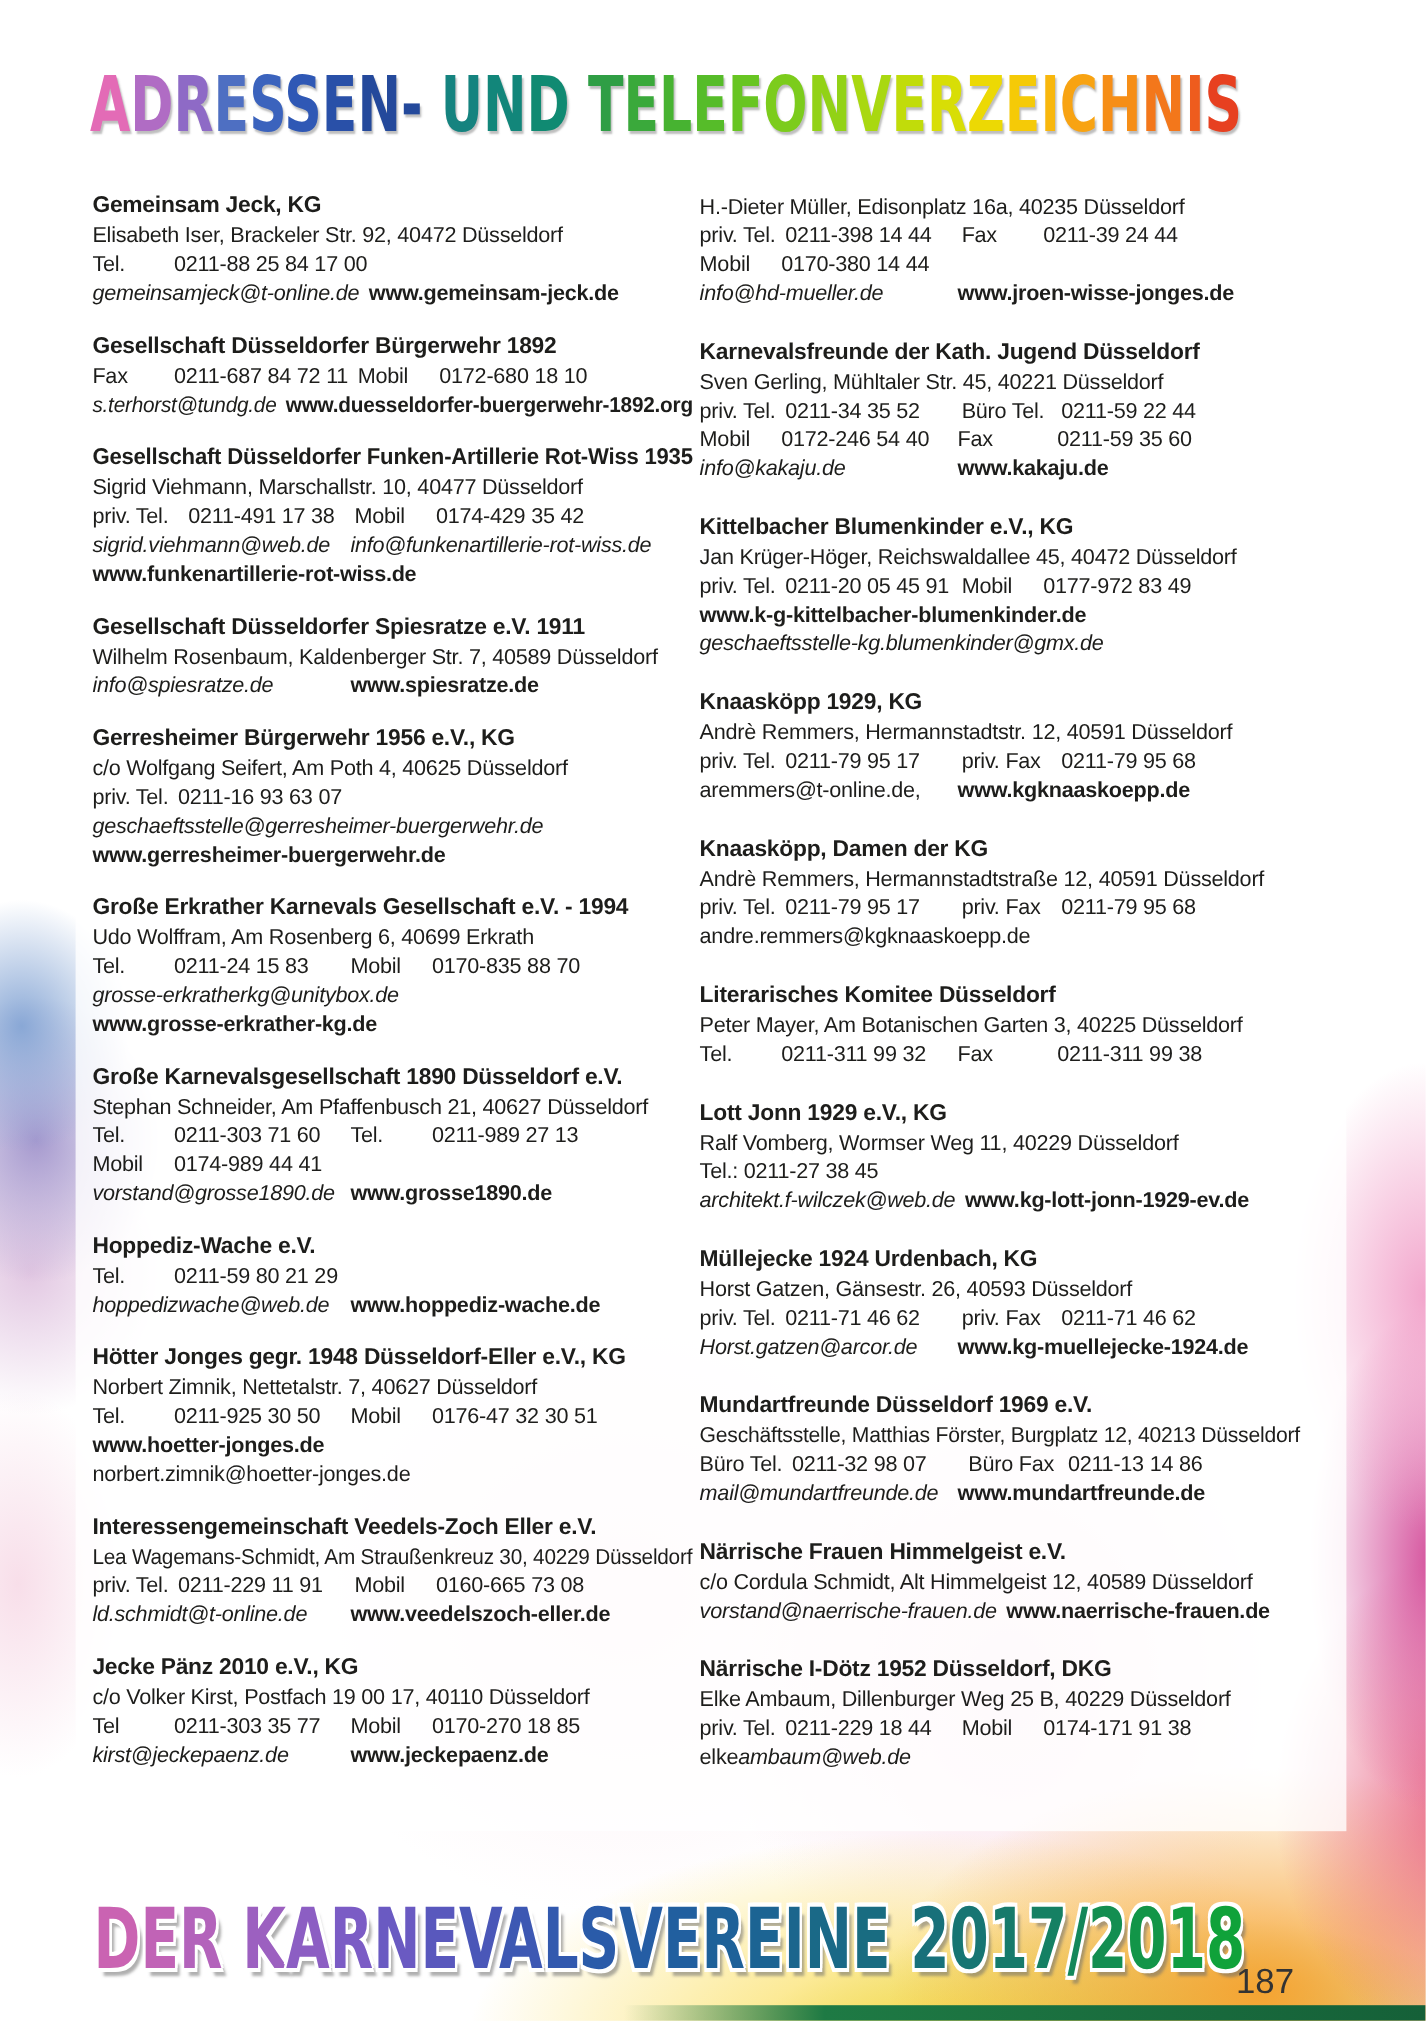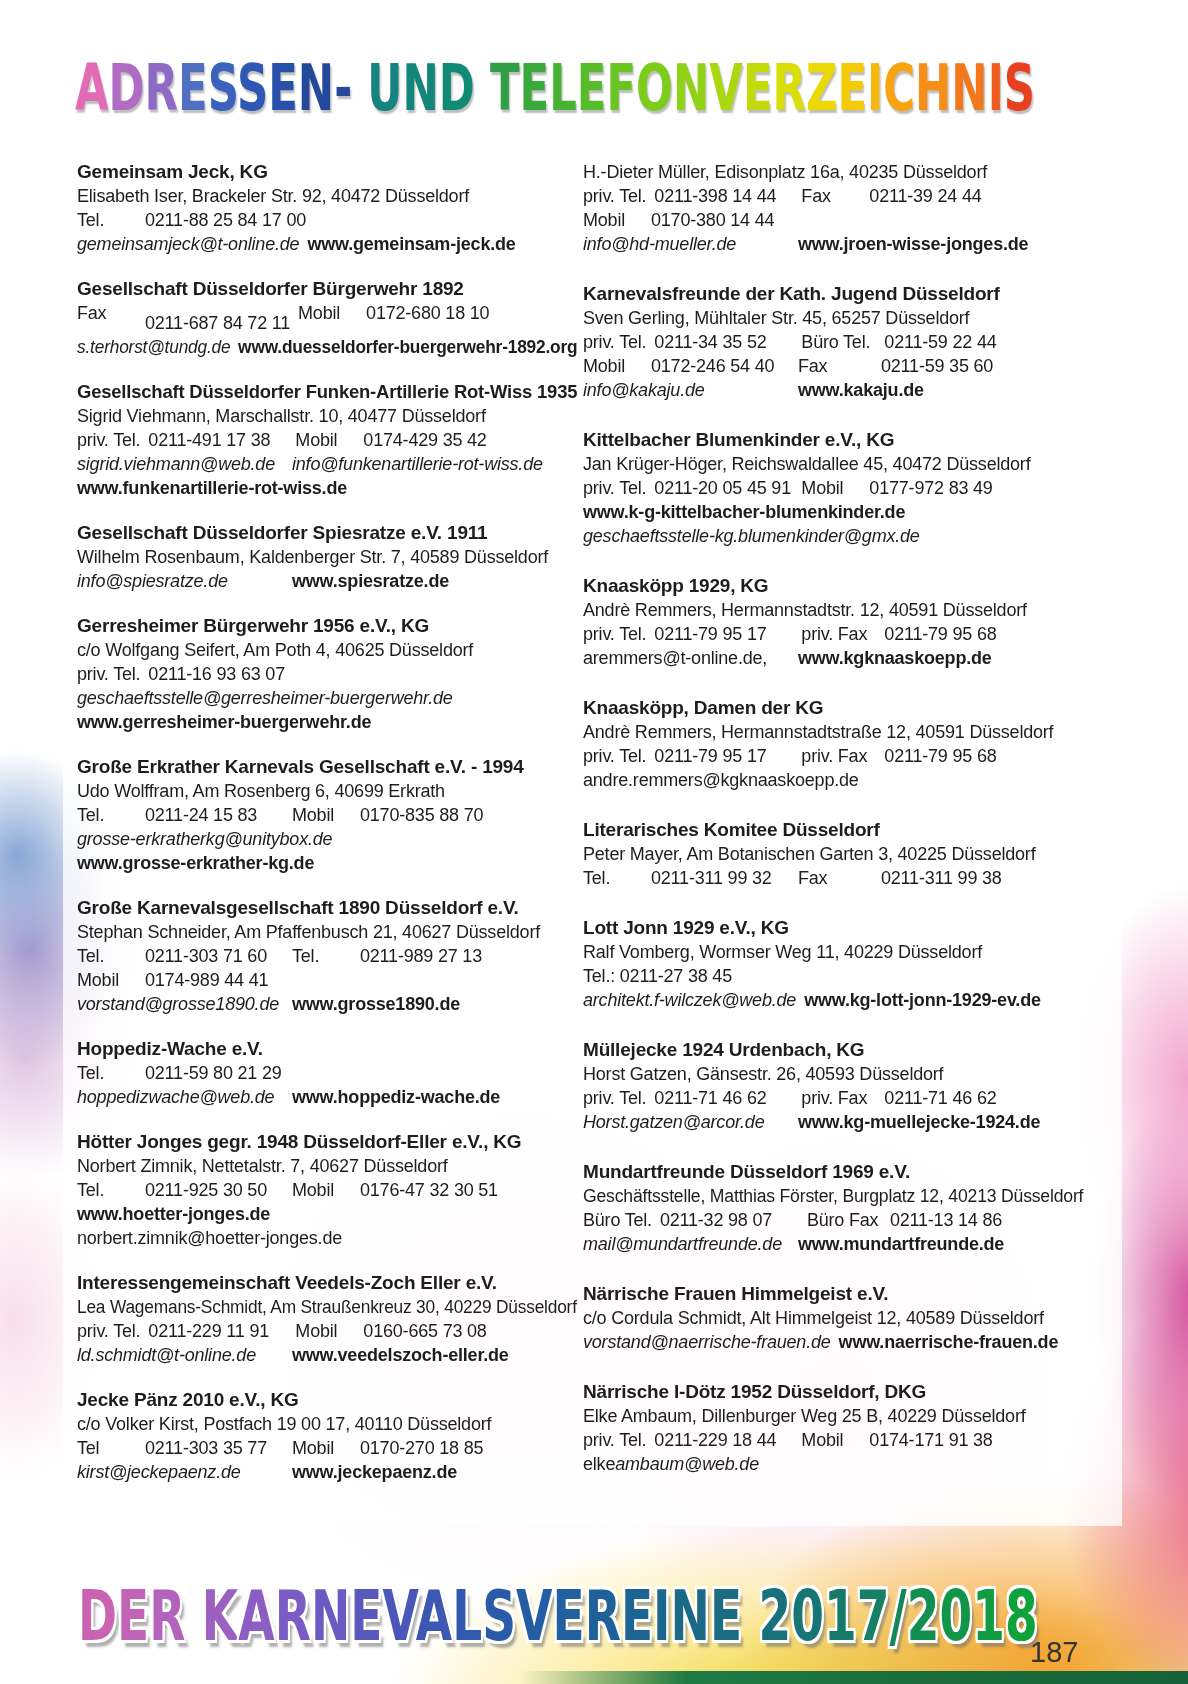--- a/index.html
+++ b/index.html
@@ -69,27 +69,27 @@
   <div class="panel">
     <div class="col" id="col-left">
         <div class="entry">
           <div class="entry-name line">Gemeinsam Jeck, KG</div>
           <div class="line"><span class="seg r">Elisabeth Iser, Brackeler Str. 92, 40472 Düsseldorf</span></div>
           <div class="line"><span class="seg r" style="min-width: 60px;">Tel.</span><span class="seg r">0211-88 25 84 17 00</span></div>
           <div class="line"><span class="seg i" style="min-width: 207px;">gemeinsamjeck@t-online.de</span><span class="seg b">www.gemeinsam-jeck.de</span></div>
         </div>
         <div class="entry">
           <div class="entry-name line">Gesellschaft Düsseldorfer Bürgerwehr 1892</div>
-          <div class="line"><span class="seg r" style="min-width: 60px;">Fax</span><span class="seg r" style="min-width: 139px; margin-top: 10px;">0211-687 84 72 11</span><span class="seg r" style="min-width: 60px;">Mobil</span><span class="seg r">0172-680 18 10</span></div>
+          <div class="line"><span class="seg r" style="min-width: 60px;">Fax</span><span class="seg r" style="min-width: 139px;">0211-687 84 72 11</span><span class="seg r" style="min-width: 60px;">Mobil</span><span class="seg r">0172-680 18 10</span></div>
           <div class="line" style="transform: scaleX(0.961538);"><span class="seg i">s.terhorst@tundg.de</span><span class="seg b">www.duesseldorfer-buergerwehr-1892.org</span></div>
         </div>
         <div class="entry">
           <div class="entry-name line" style="transform: scaleX(0.970874);">Gesellschaft Düsseldorfer Funken-Artillerie Rot-Wiss 1935</div>
           <div class="line"><span class="seg r">Sigrid Viehmann, Marschallstr. 10, 40477 Düsseldorf</span></div>
-          <div class="line"><span class="seg r" style="min-width: 60px;">priv. Tel.</span><span class="seg r" style="min-width: 139px;">0211-491 17 38</span><span class="seg r" style="min-width: 60px;">Mobil</span><span class="seg r">0174-429 35 42</span></div>
+          <div class="line"><span class="seg r" style="min-width: 60px;">priv. Tel.</span><span class="seg r" style="min-width: 139px; text-align: center;">0211-491 17 38</span><span class="seg r" style="min-width: 60px;">Mobil</span><span class="seg r">0174-429 35 42</span></div>
           <div class="line"><span class="seg i" style="min-width: 207px;">sigrid.viehmann@web.de</span><span class="seg i">info@funkenartillerie-rot-wiss.de</span></div>
           <div class="line"><span class="seg b">www.funkenartillerie-rot-wiss.de</span></div>
         </div>
         <div class="entry">
           <div class="entry-name line">Gesellschaft Düsseldorfer Spiesratze e.V. 1911</div>
           <div class="line"><span class="seg r">Wilhelm Rosenbaum, Kaldenberger Str. 7, 40589 Düsseldorf</span></div>
           <div class="line"><span class="seg i" style="min-width: 207px;">info@spiesratze.de</span><span class="seg b">www.spiesratze.de</span></div>
         </div>
         <div class="entry">
           <div class="entry-name line">Gerresheimer Bürgerwehr 1956 e.V., KG</div>
@@ -139,21 +139,21 @@
       </div>
     <div class="col col-right-gap" id="col-right">
         <div class="entry">
           <div class="line"><span class="seg r">H.-Dieter Müller, Edisonplatz 16a, 40235 Düsseldorf</span></div>
           <div class="line"><span class="seg r" style="min-width: 60px;">priv. Tel.</span><span class="seg r" style="min-width: 139px;">0211-398 14 44</span><span class="seg r" style="min-width: 60px;">Fax</span><span class="seg r">0211-39 24 44</span></div>
           <div class="line"><span class="seg r" style="min-width: 60px;">Mobil</span><span class="seg r">0170-380 14 44</span></div>
           <div class="line"><span class="seg i" style="min-width: 207px;">info@hd-mueller.de</span><span class="seg b">www.jroen-wisse-jonges.de</span></div>
         </div>
         <div class="entry">
           <div class="entry-name line">Karnevalsfreunde der Kath. Jugend Düsseldorf</div>
-          <div class="line"><span class="seg r">Sven Gerling, Mühltaler Str. 45, 65257 Düsseldorf</span></div>
+          <div class="line"><span class="seg r">Sven Gerling, Mühltaler Str. 45, 40221 Düsseldorf</span></div>
           <div class="line"><span class="seg r" style="min-width: 60px;">priv. Tel.</span><span class="seg r" style="min-width: 139px;">0211-34 35 52</span><span class="seg r" style="min-width: 75px;">Büro Tel.</span><span class="seg r">0211-59 22 44</span></div>
           <div class="line"><span class="seg r" style="min-width: 60px;">Mobil</span><span class="seg r" style="min-width: 139px;">0172-246 54 40</span><span class="seg r" style="min-width: 75px;">Fax</span><span class="seg r">0211-59 35 60</span></div>
           <div class="line"><span class="seg i" style="min-width: 207px;">info@kakaju.de</span><span class="seg b">www.kakaju.de</span></div>
         </div>
         <div class="entry">
           <div class="entry-name line">Kittelbacher Blumenkinder e.V., KG</div>
           <div class="line"><span class="seg r">Jan Krüger-Höger, Reichswaldallee 45, 40472 Düsseldorf</span></div>
           <div class="line"><span class="seg r" style="min-width: 60px;">priv. Tel.</span><span class="seg r" style="min-width: 139px;">0211-20 05 45 91</span><span class="seg r" style="min-width: 60px;">Mobil</span><span class="seg r">0177-972 83 49</span></div>
           <div class="line"><span class="seg b">www.k-g-kittelbacher-blumenkinder.de</span></div>
           <div class="line"><span class="seg i">geschaeftsstelle-kg.blumenkinder@gmx.de</span></div>

